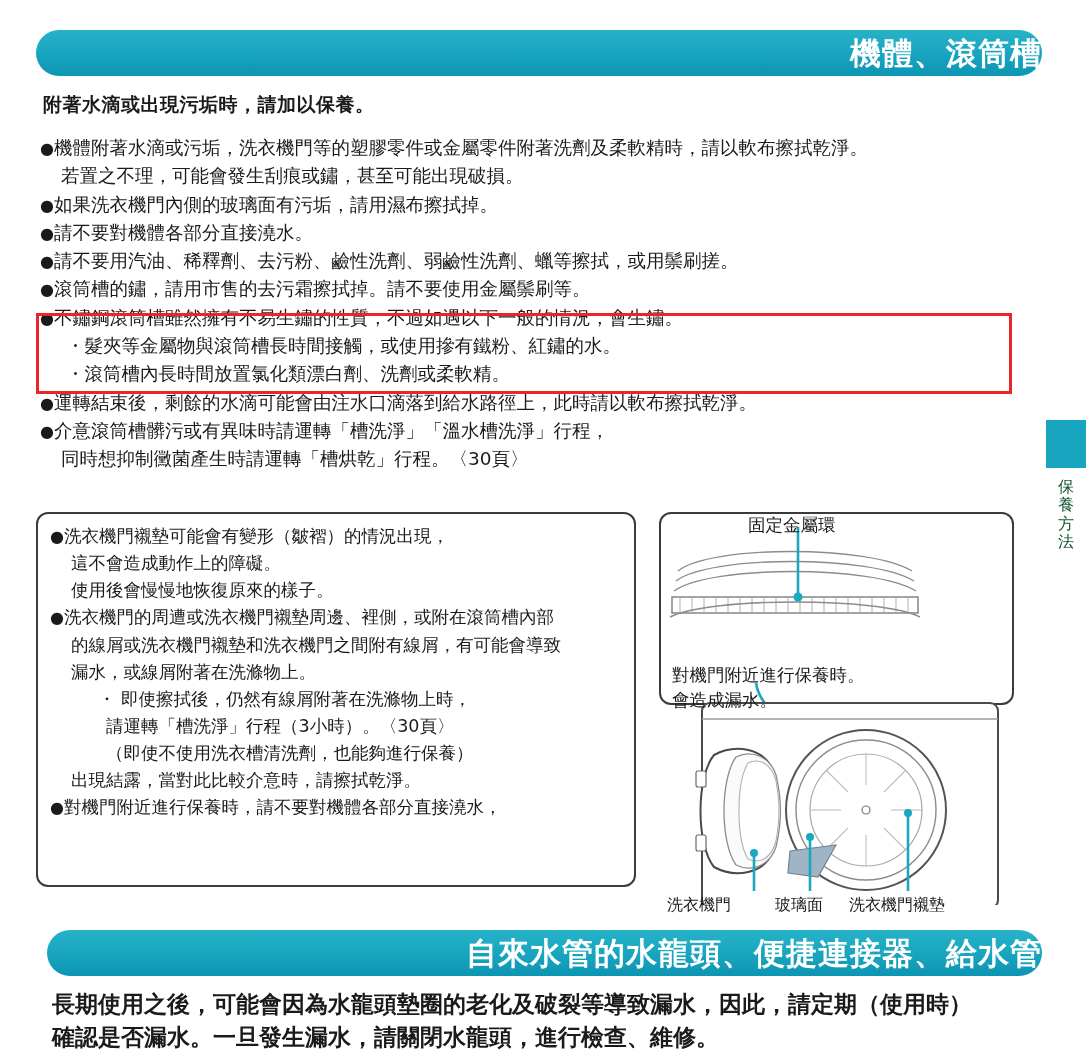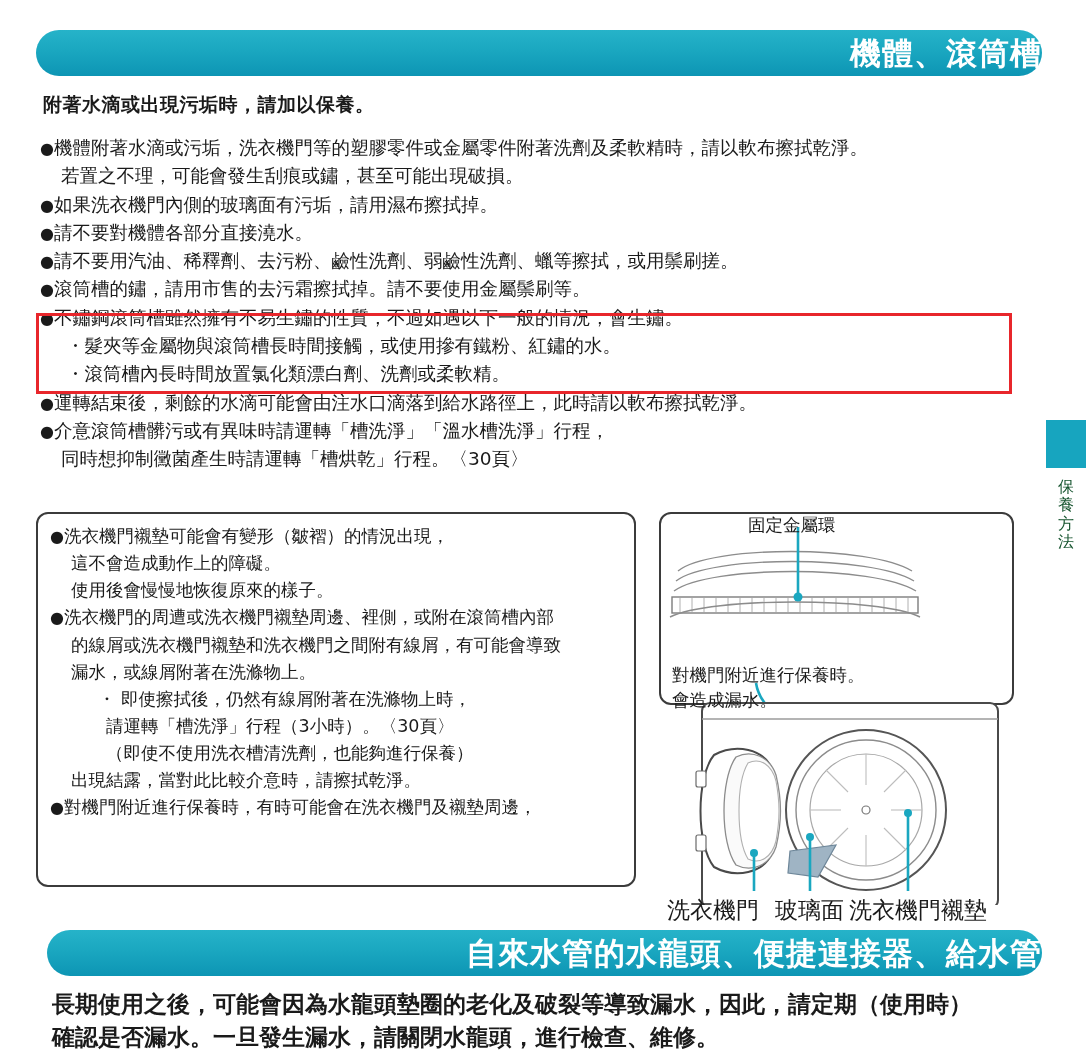--- a/index.html
+++ b/index.html
@@ -139,21 +139,21 @@
     position: absolute;
     font-size: 17.5px;
     line-height: 1.4;
     white-space: nowrap;
   }
   #lbl-ring { left: 748px; top: 513px; }
   #lbl-nodismantle { left: 672px; top: 663px; }
 
   .bottom-label {
     position: absolute;
-    font-size: 23px;
+    font-size: 16px;
     white-space: nowrap;
   }
   #lbl-door { left: 667px; top: 895px; }
   #lbl-glass { left: 775px; top: 895px; }
   #lbl-gasket { left: 849px; top: 895px; }
 
   
   #sidetab {
     position: absolute;
     left: 1046px;
@@ -227,21 +227,21 @@
     <span class="bl-item"><span class="dot">●</span><span>洗衣機門襯墊可能會有變形（皺褶）的情況出現，</span></span>
     <span class="bl-cont">這不會造成動作上的障礙。</span>
     <span class="bl-cont">使用後會慢慢地恢復原來的樣子。</span>
     <span class="bl-item"><span class="dot">●</span><span>洗衣機門的周遭或洗衣機門襯墊周邊、裡側，或附在滾筒槽內部</span></span>
     <span class="bl-cont">的線屑或洗衣機門襯墊和洗衣機門之間附有線屑，有可能會導致</span>
     <span class="bl-cont">漏水，或線屑附著在洗滌物上。</span>
     <span class="bl-sub2">・ 即使擦拭後，仍然有線屑附著在洗滌物上時，</span>
     <span class="bl-sub3">請運轉「槽洗淨」行程（3小時）。〈30頁〉</span>
     <span class="bl-sub3">（即使不使用洗衣槽清洗劑，也能夠進行保養）</span>
     <span class="bl-cont">出現結露，當對此比較介意時，請擦拭乾淨。</span>
-    <span class="bl-item"><span class="dot">●</span><span>對機門附近進行保養時，有時可能會在洗衣機門及襯墊周邊，</span></span>
+    <span class="bl-item"><span class="dot">●</span><span>對機門附近進行保養時，請不要對機體各部分直接澆水，</span></span>
   </div>
 
   <div id="rightbox"></div>
 
   <svg id="diagram-svg" viewBox="0 0 400 400">
 
     <g fill="none" stroke="#8c8c8c" stroke-width="1.4">
       <path d="M38,66 C70,40 230,40 272,66"></path>
       <path d="M36,76 C70,50 232,50 274,76"></path>
       <path d="M34,86 C70,60 234,60 276,86"></path>

